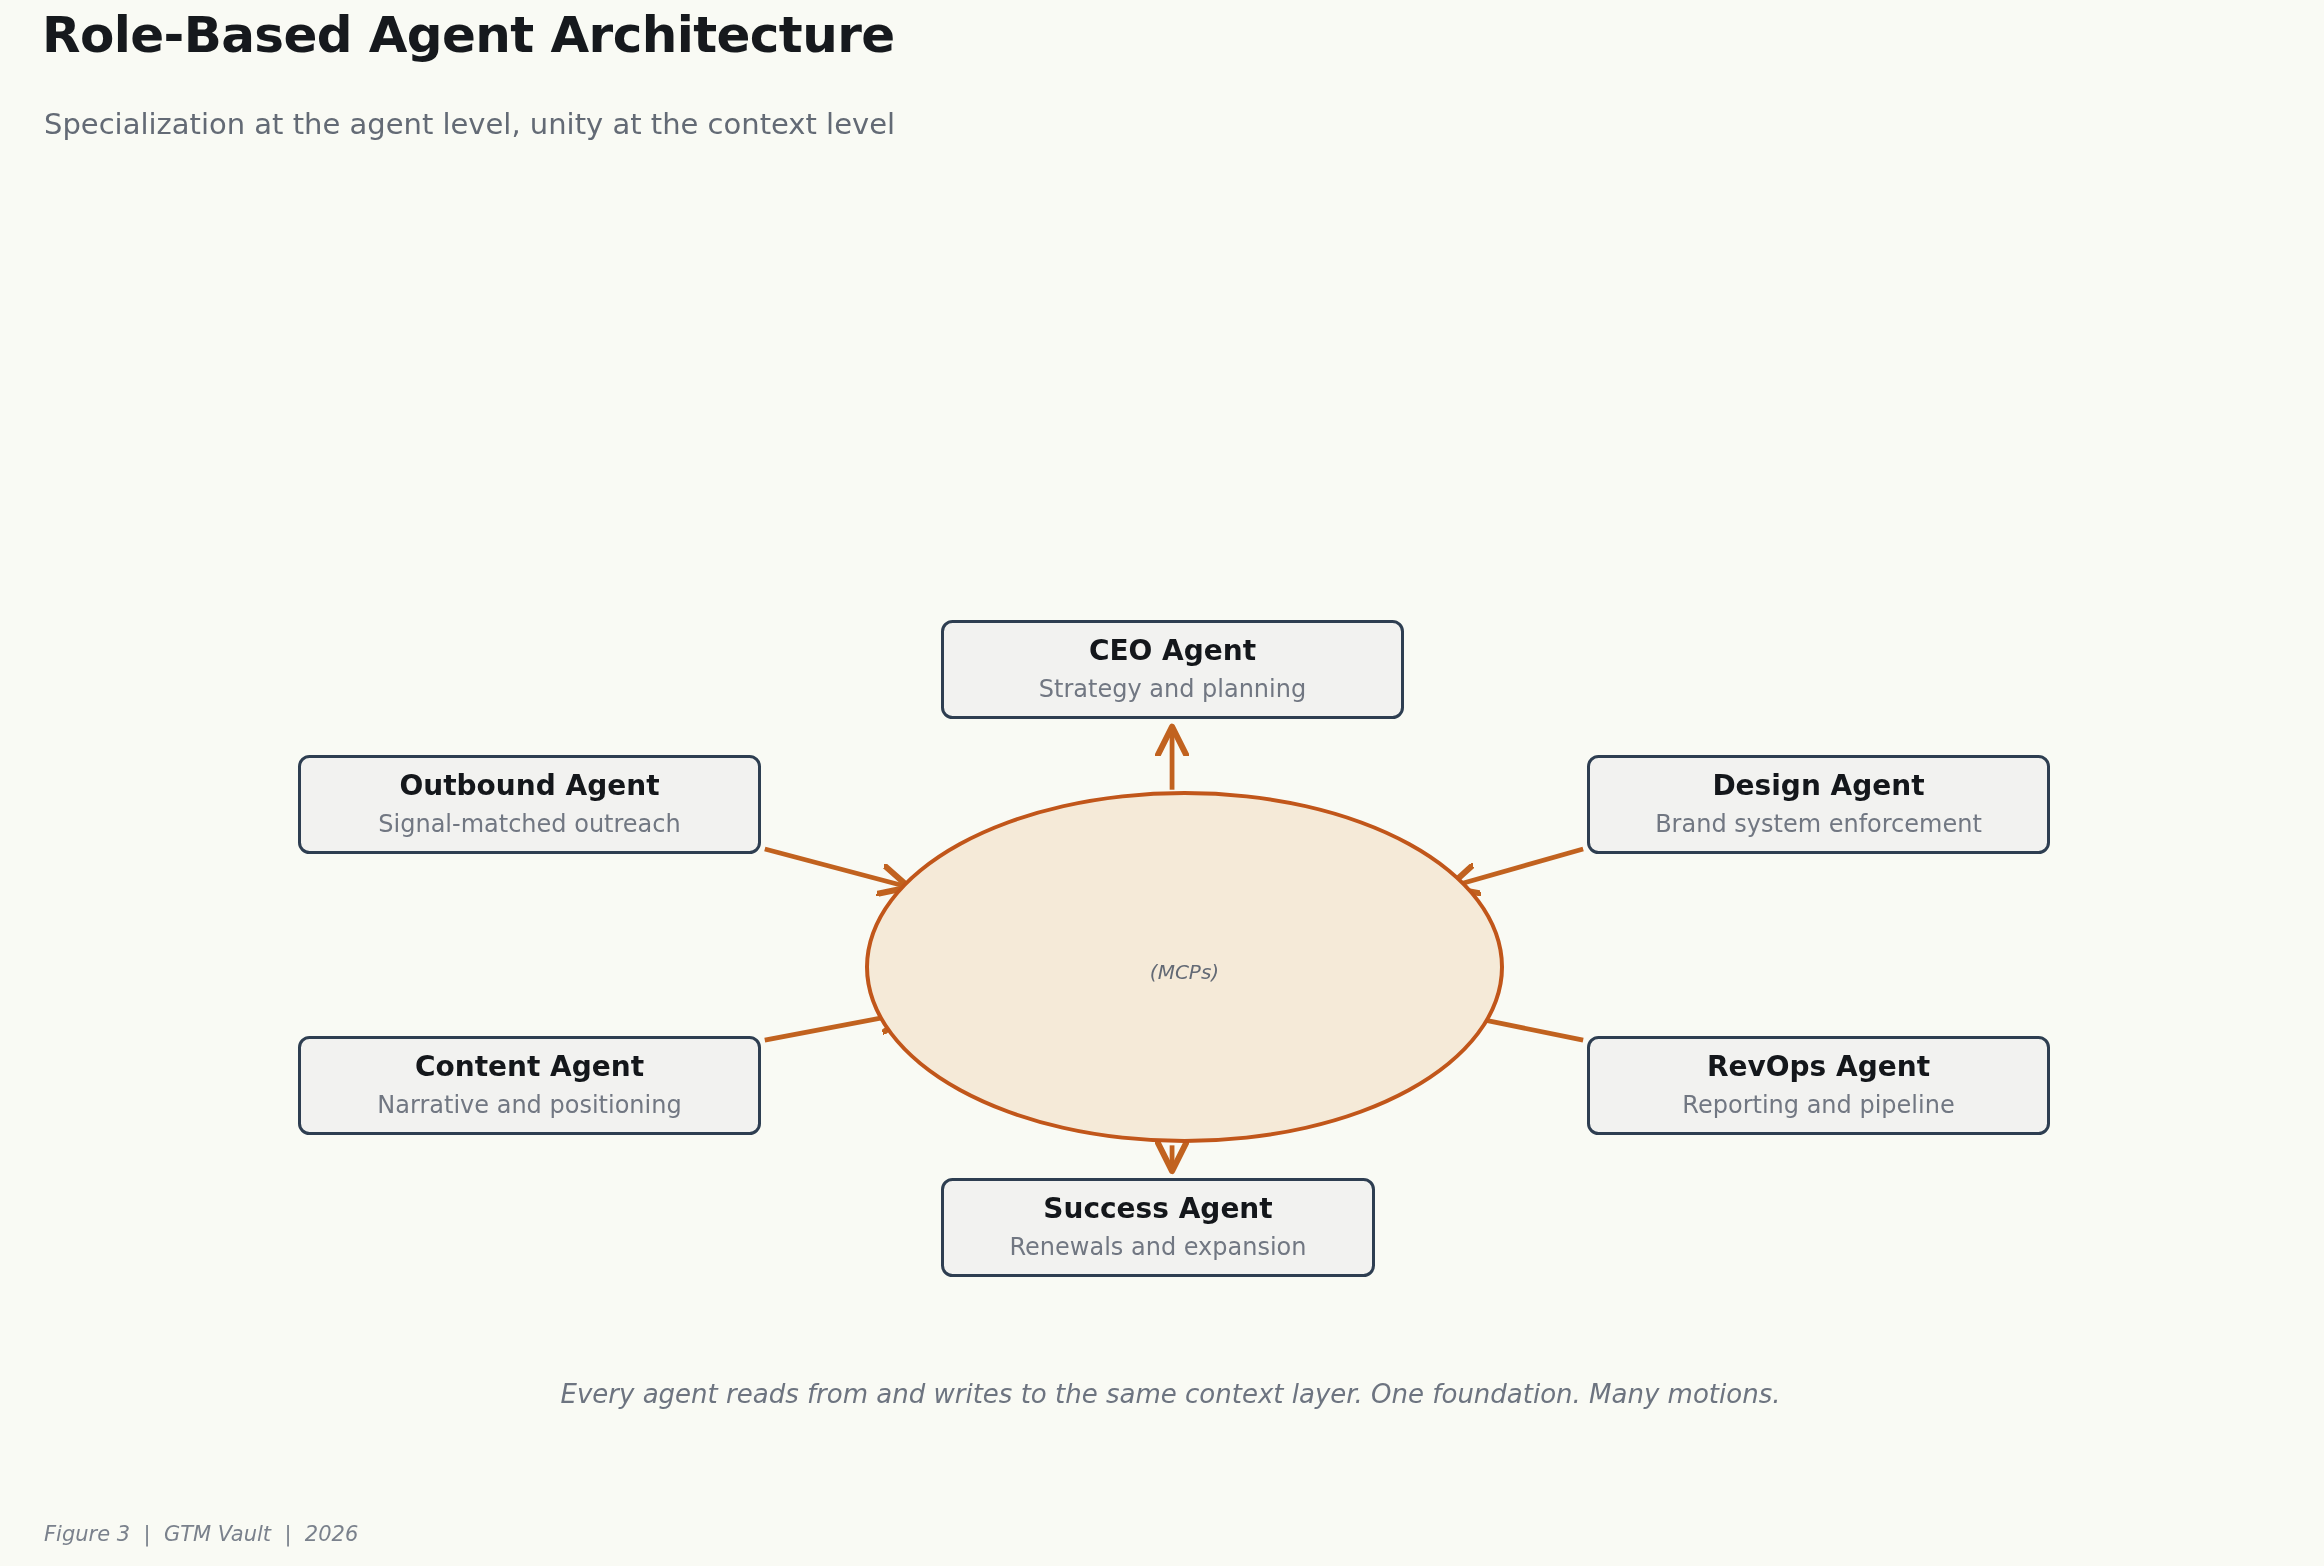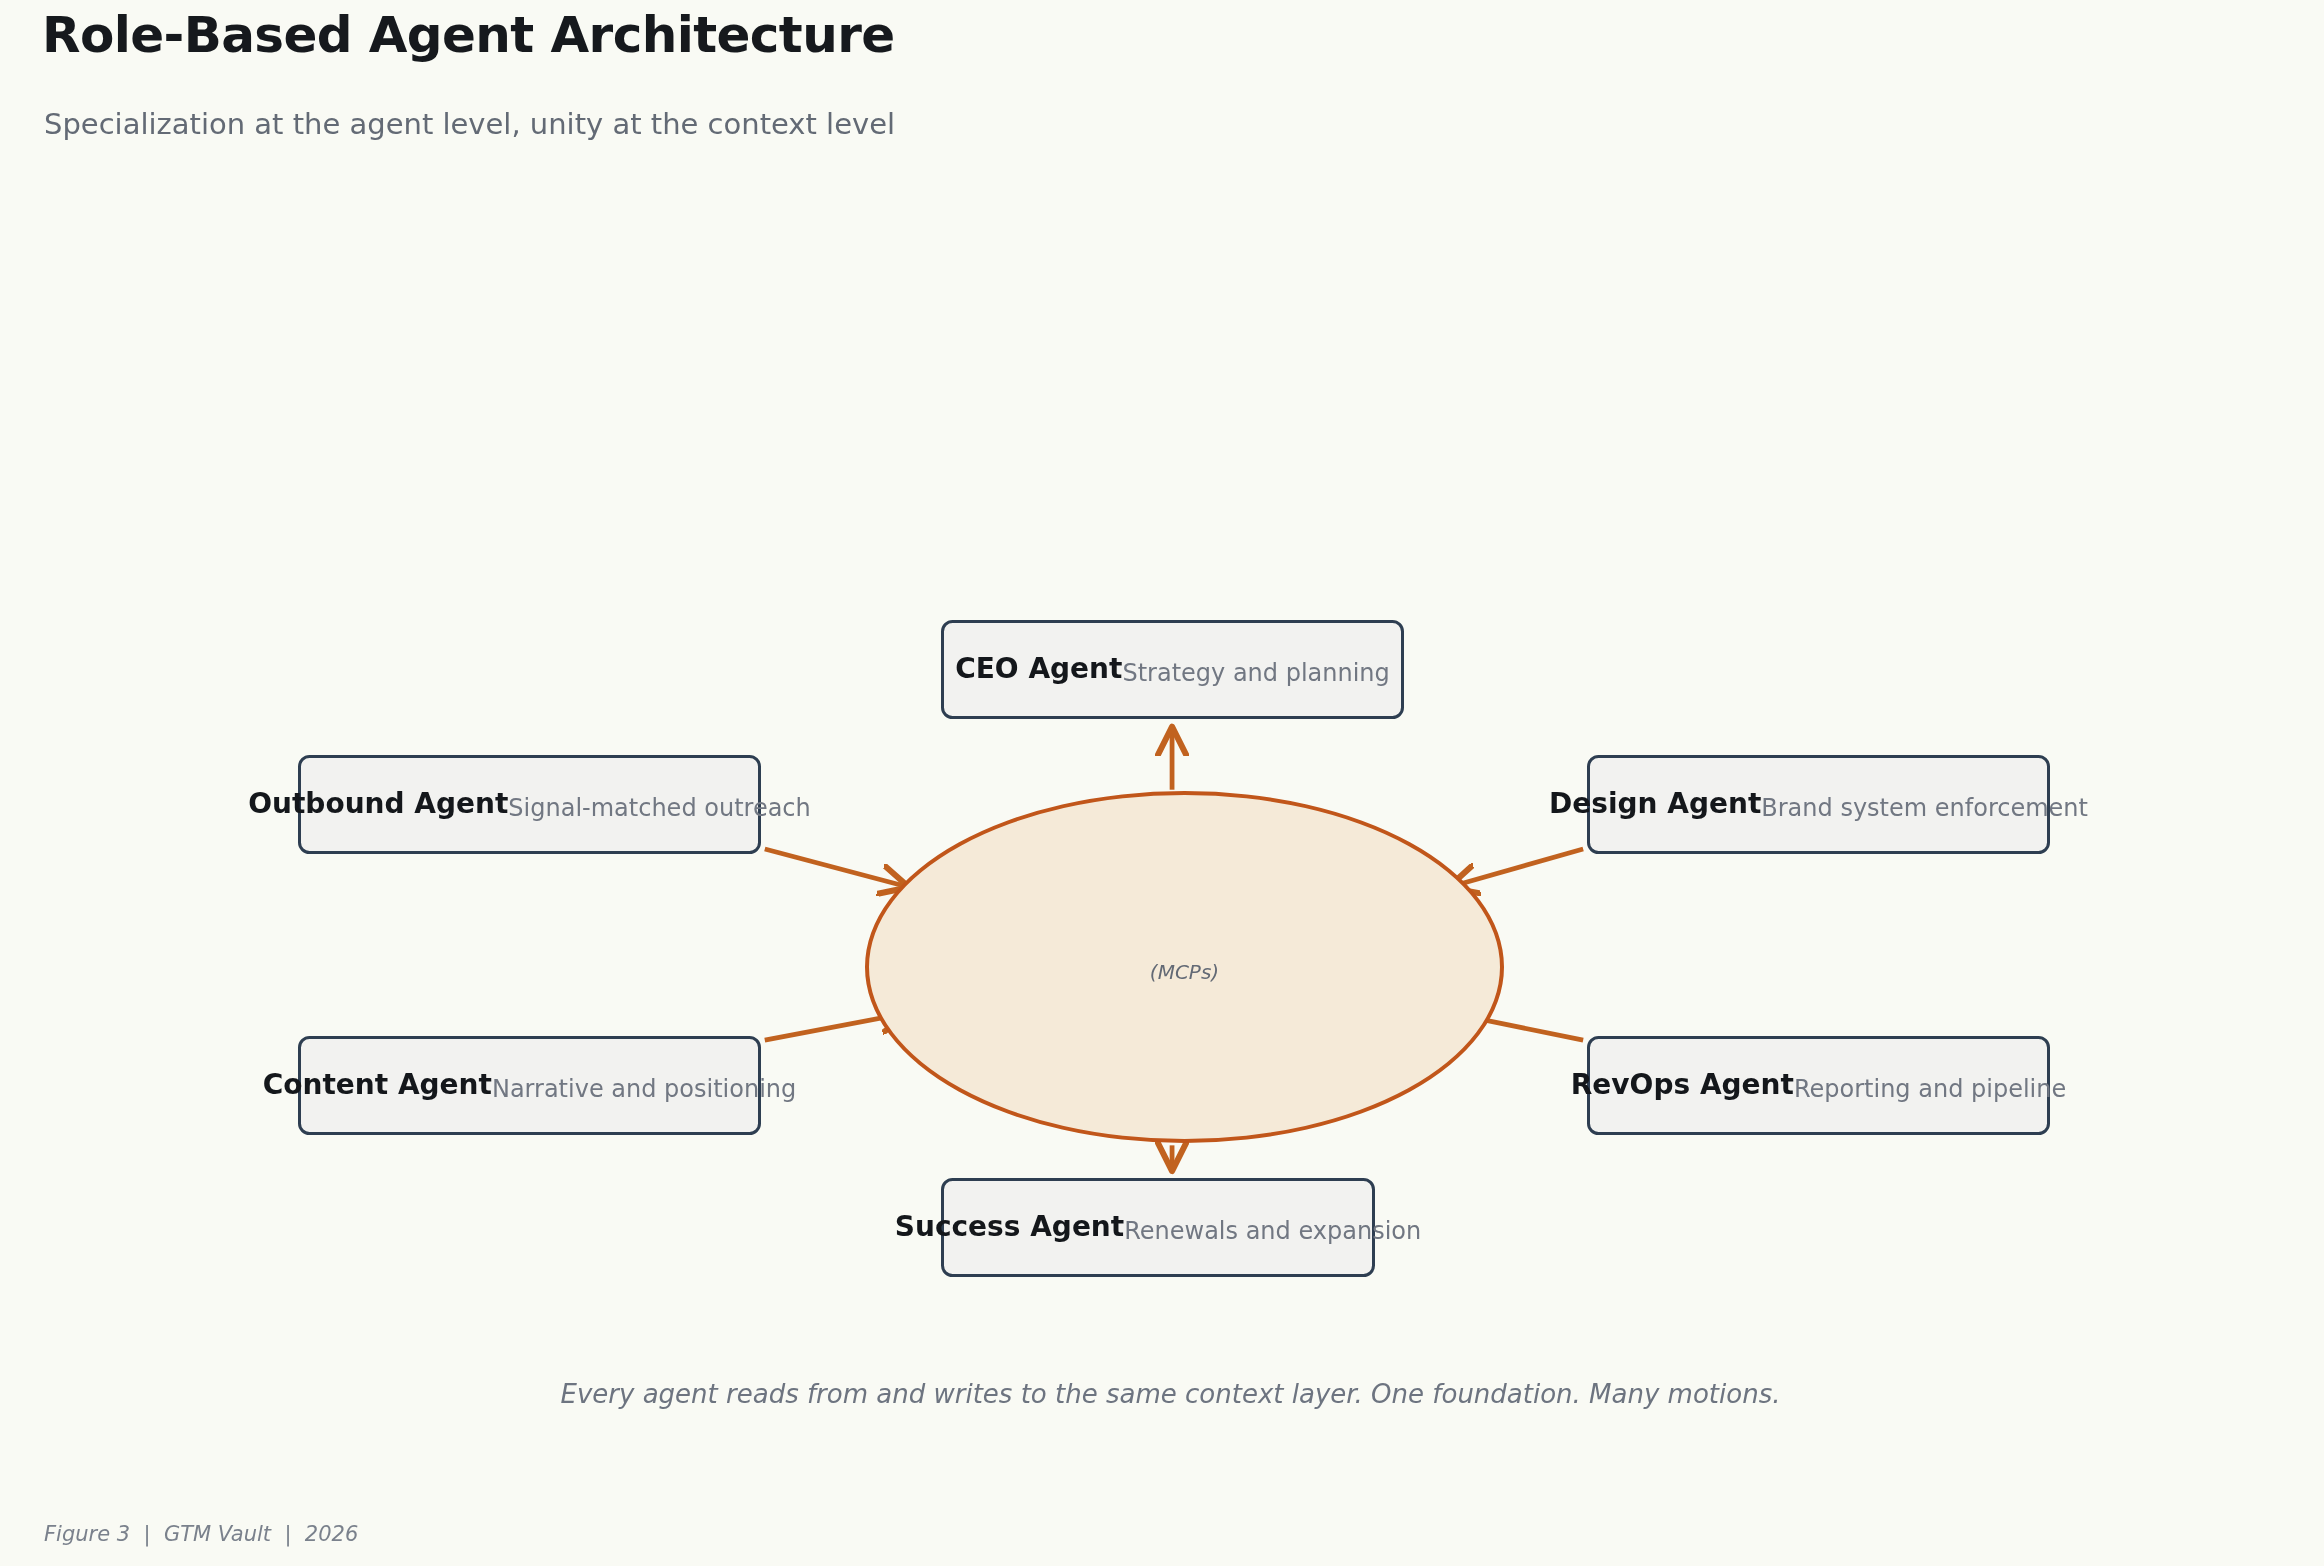--- a/index.html
+++ b/index.html
@@ -57,21 +57,21 @@
   }
 
   
   .agent-node {
     position: absolute;
     box-sizing: border-box;
     background: #f2f2f0;
     border: 3.8px solid #2e3e51;
     border-radius: 11.5px;
     display: flex;
-    flex-direction: row;
+    flex-direction: column;
     align-items: center;
     justify-content: center;
     text-align: center;
   }
   .agent-title {
     font-size: 28px;
     font-weight: 700;
     color: #14171b;
     line-height: 1.15;
     white-space: nowrap;

